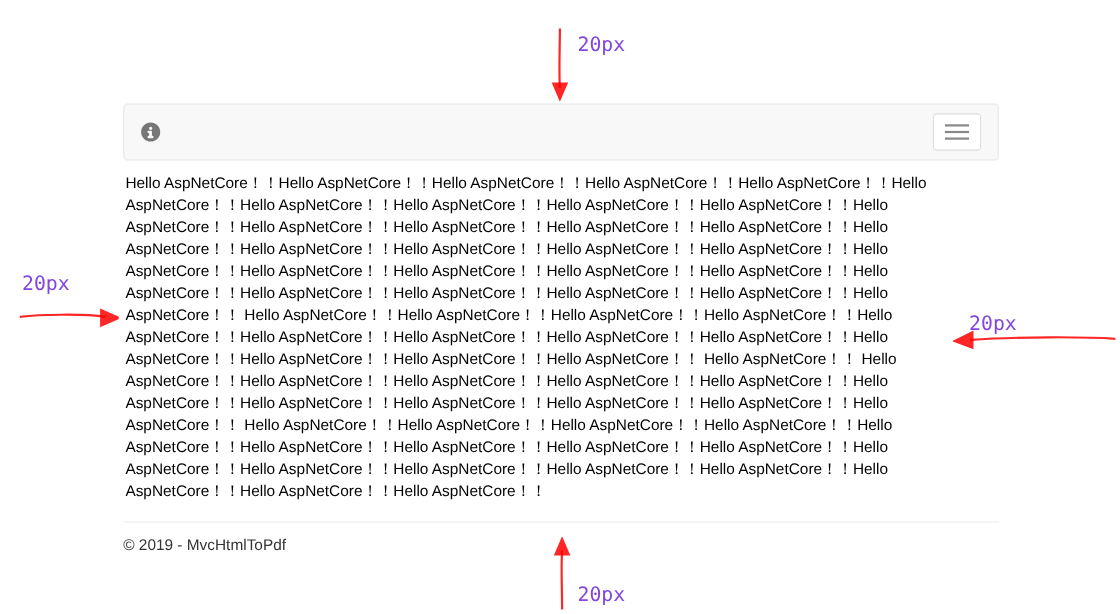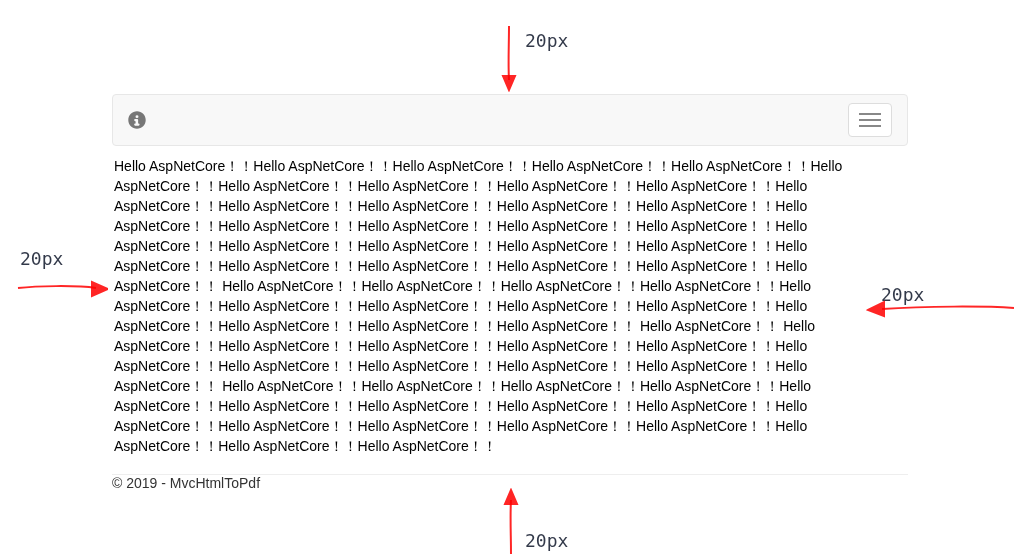--- a/index.html
+++ b/index.html
@@ -18,21 +18,21 @@
   .page-canvas {
     position: relative;
     width: 100%;
     height: 100%;
   }
   
   .anno-label {
     position: absolute;
     font-family: monospace;
     font-size: 18px;
-    color: #0f172a;
+    color: #6d28d9;
     opacity: 0.85;
   }
   .arrow {
     position: absolute;
     pointer-events: none;
   }
   .arrow-svg {
     display: block;
   }
   .arrow-svg line,
@@ -114,20 +114,21 @@
   }
   .content-text {
     display: block;
   }
   .divider {
     margin-top: 18px;
     border: none;
     border-top: 1px solid #eee;
   }
   .footer {
+    margin-top: 12px;
     font-size: 14px;
     color: #333;
   }
 </style>
 </head>
 <body>
 
 <div class="page-canvas">
 
   <div class="anno-label anno-top-label">20px</div>

